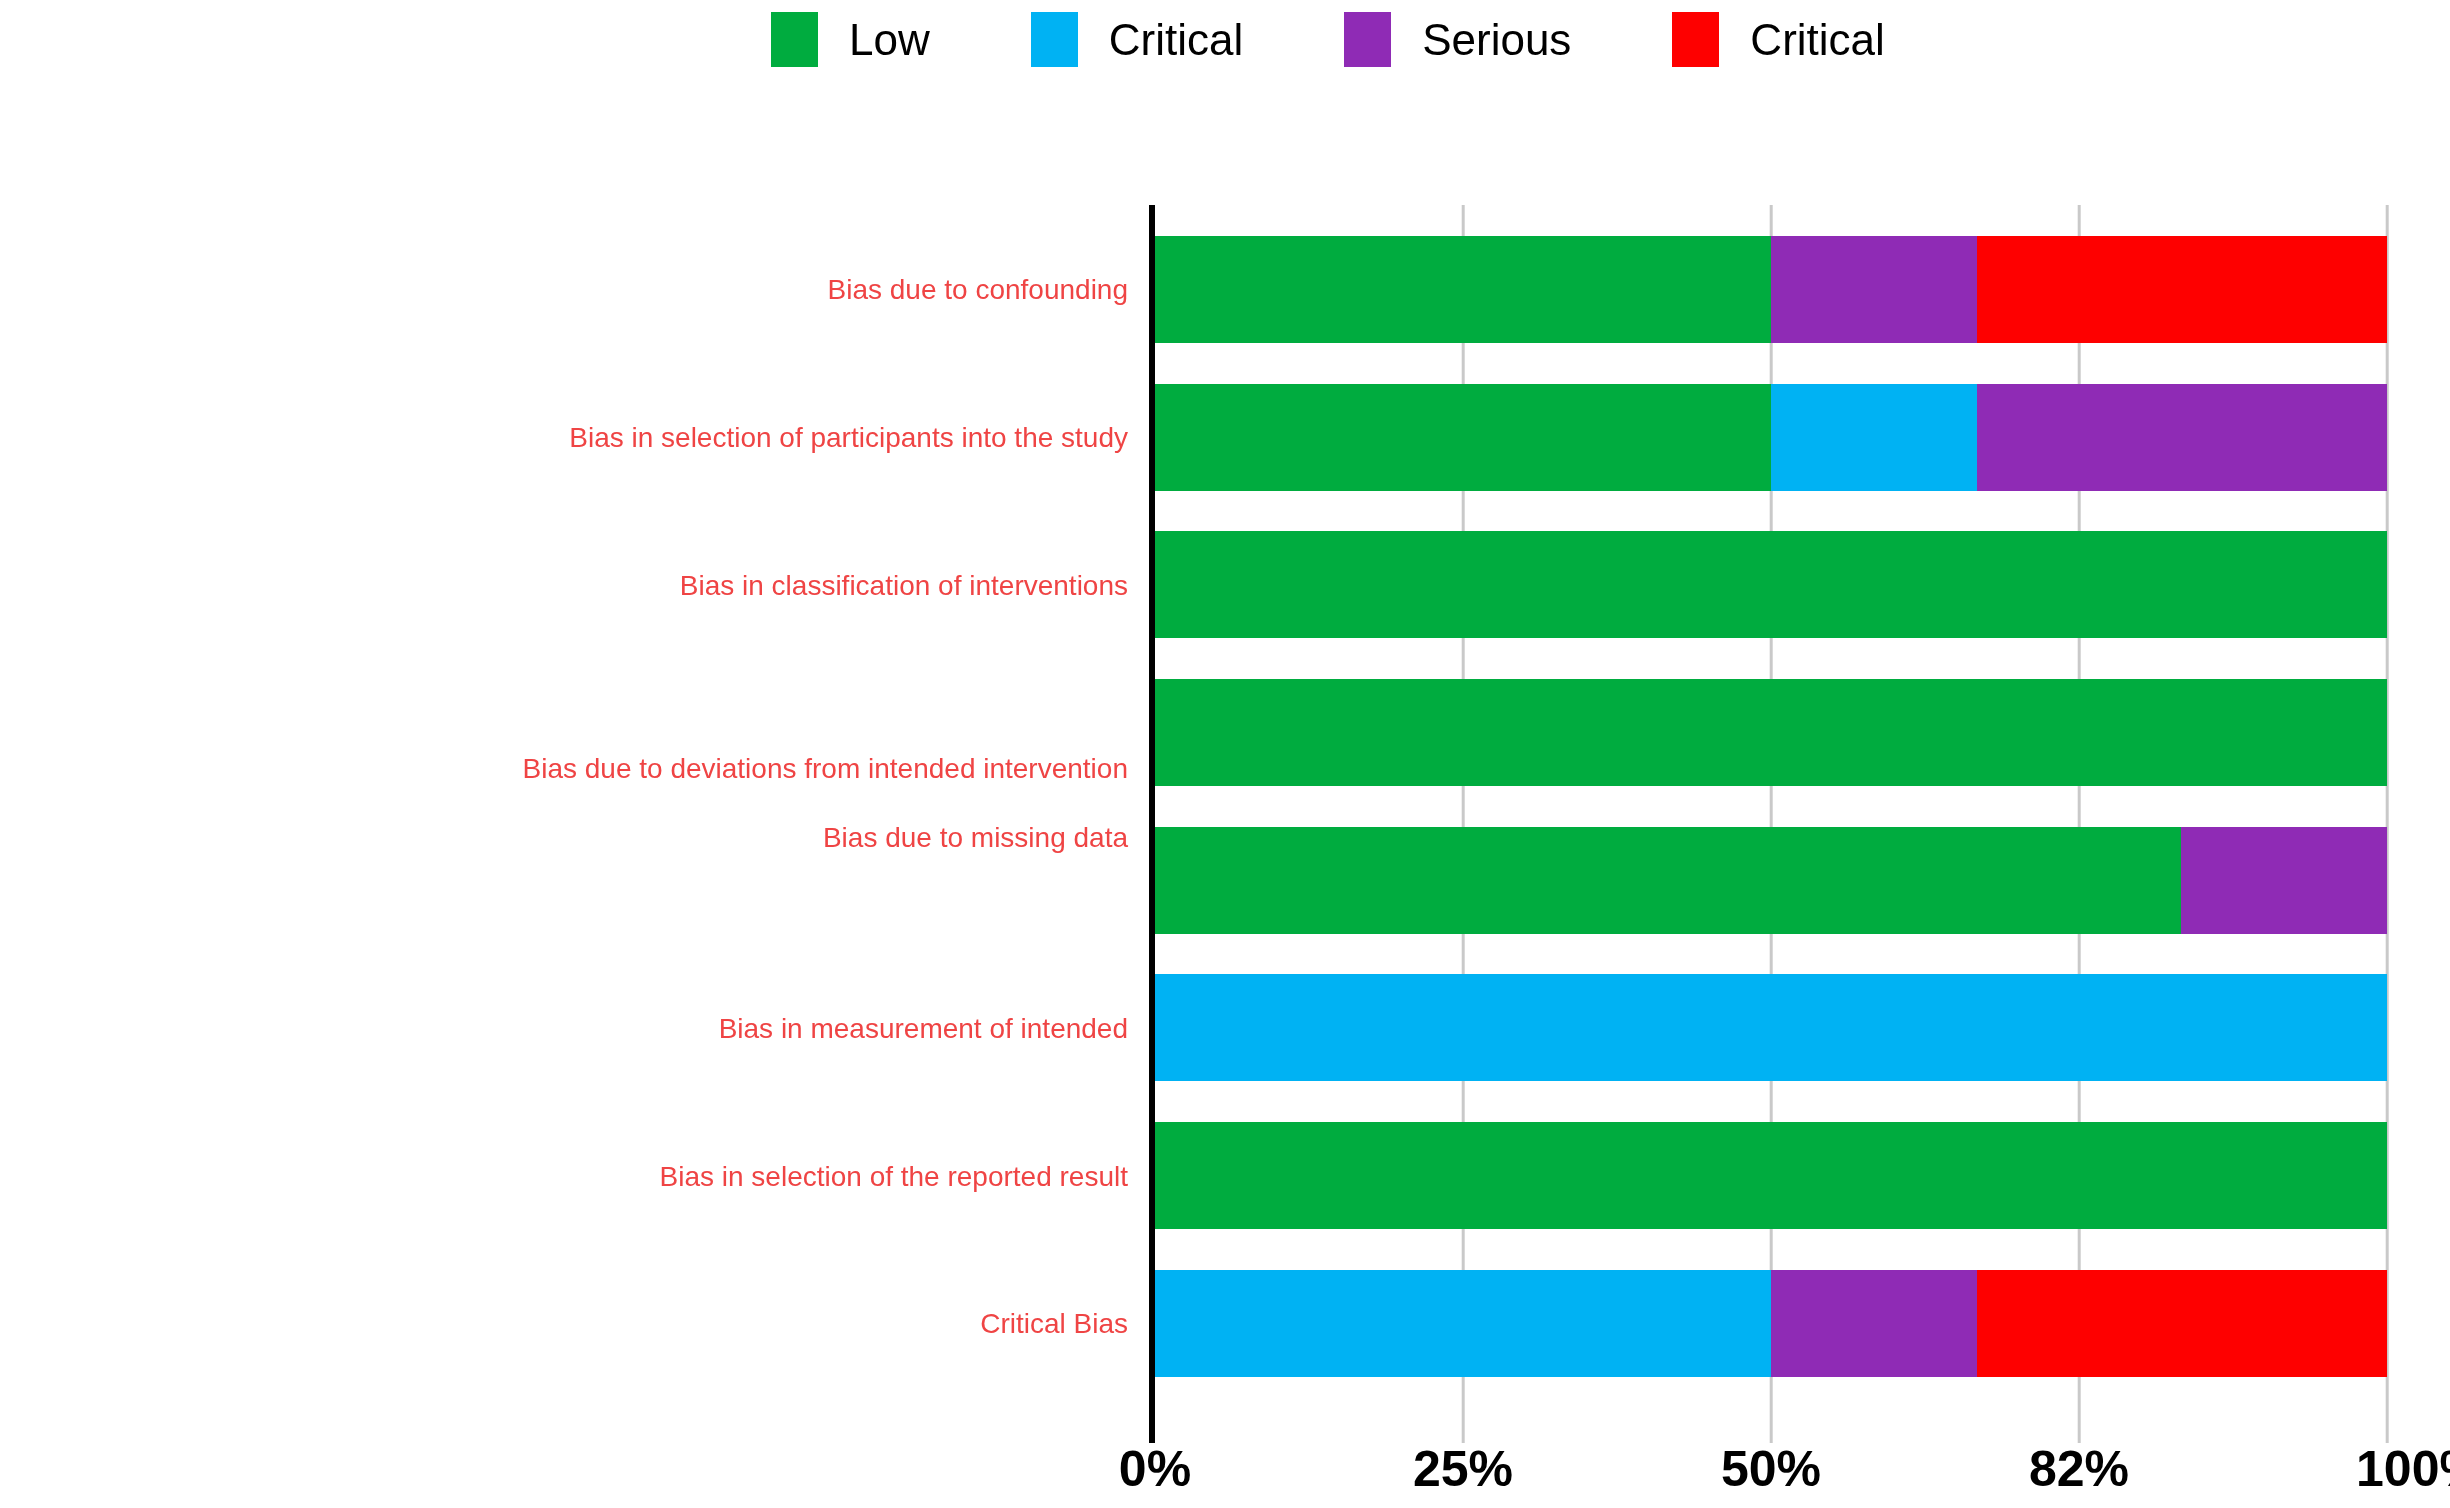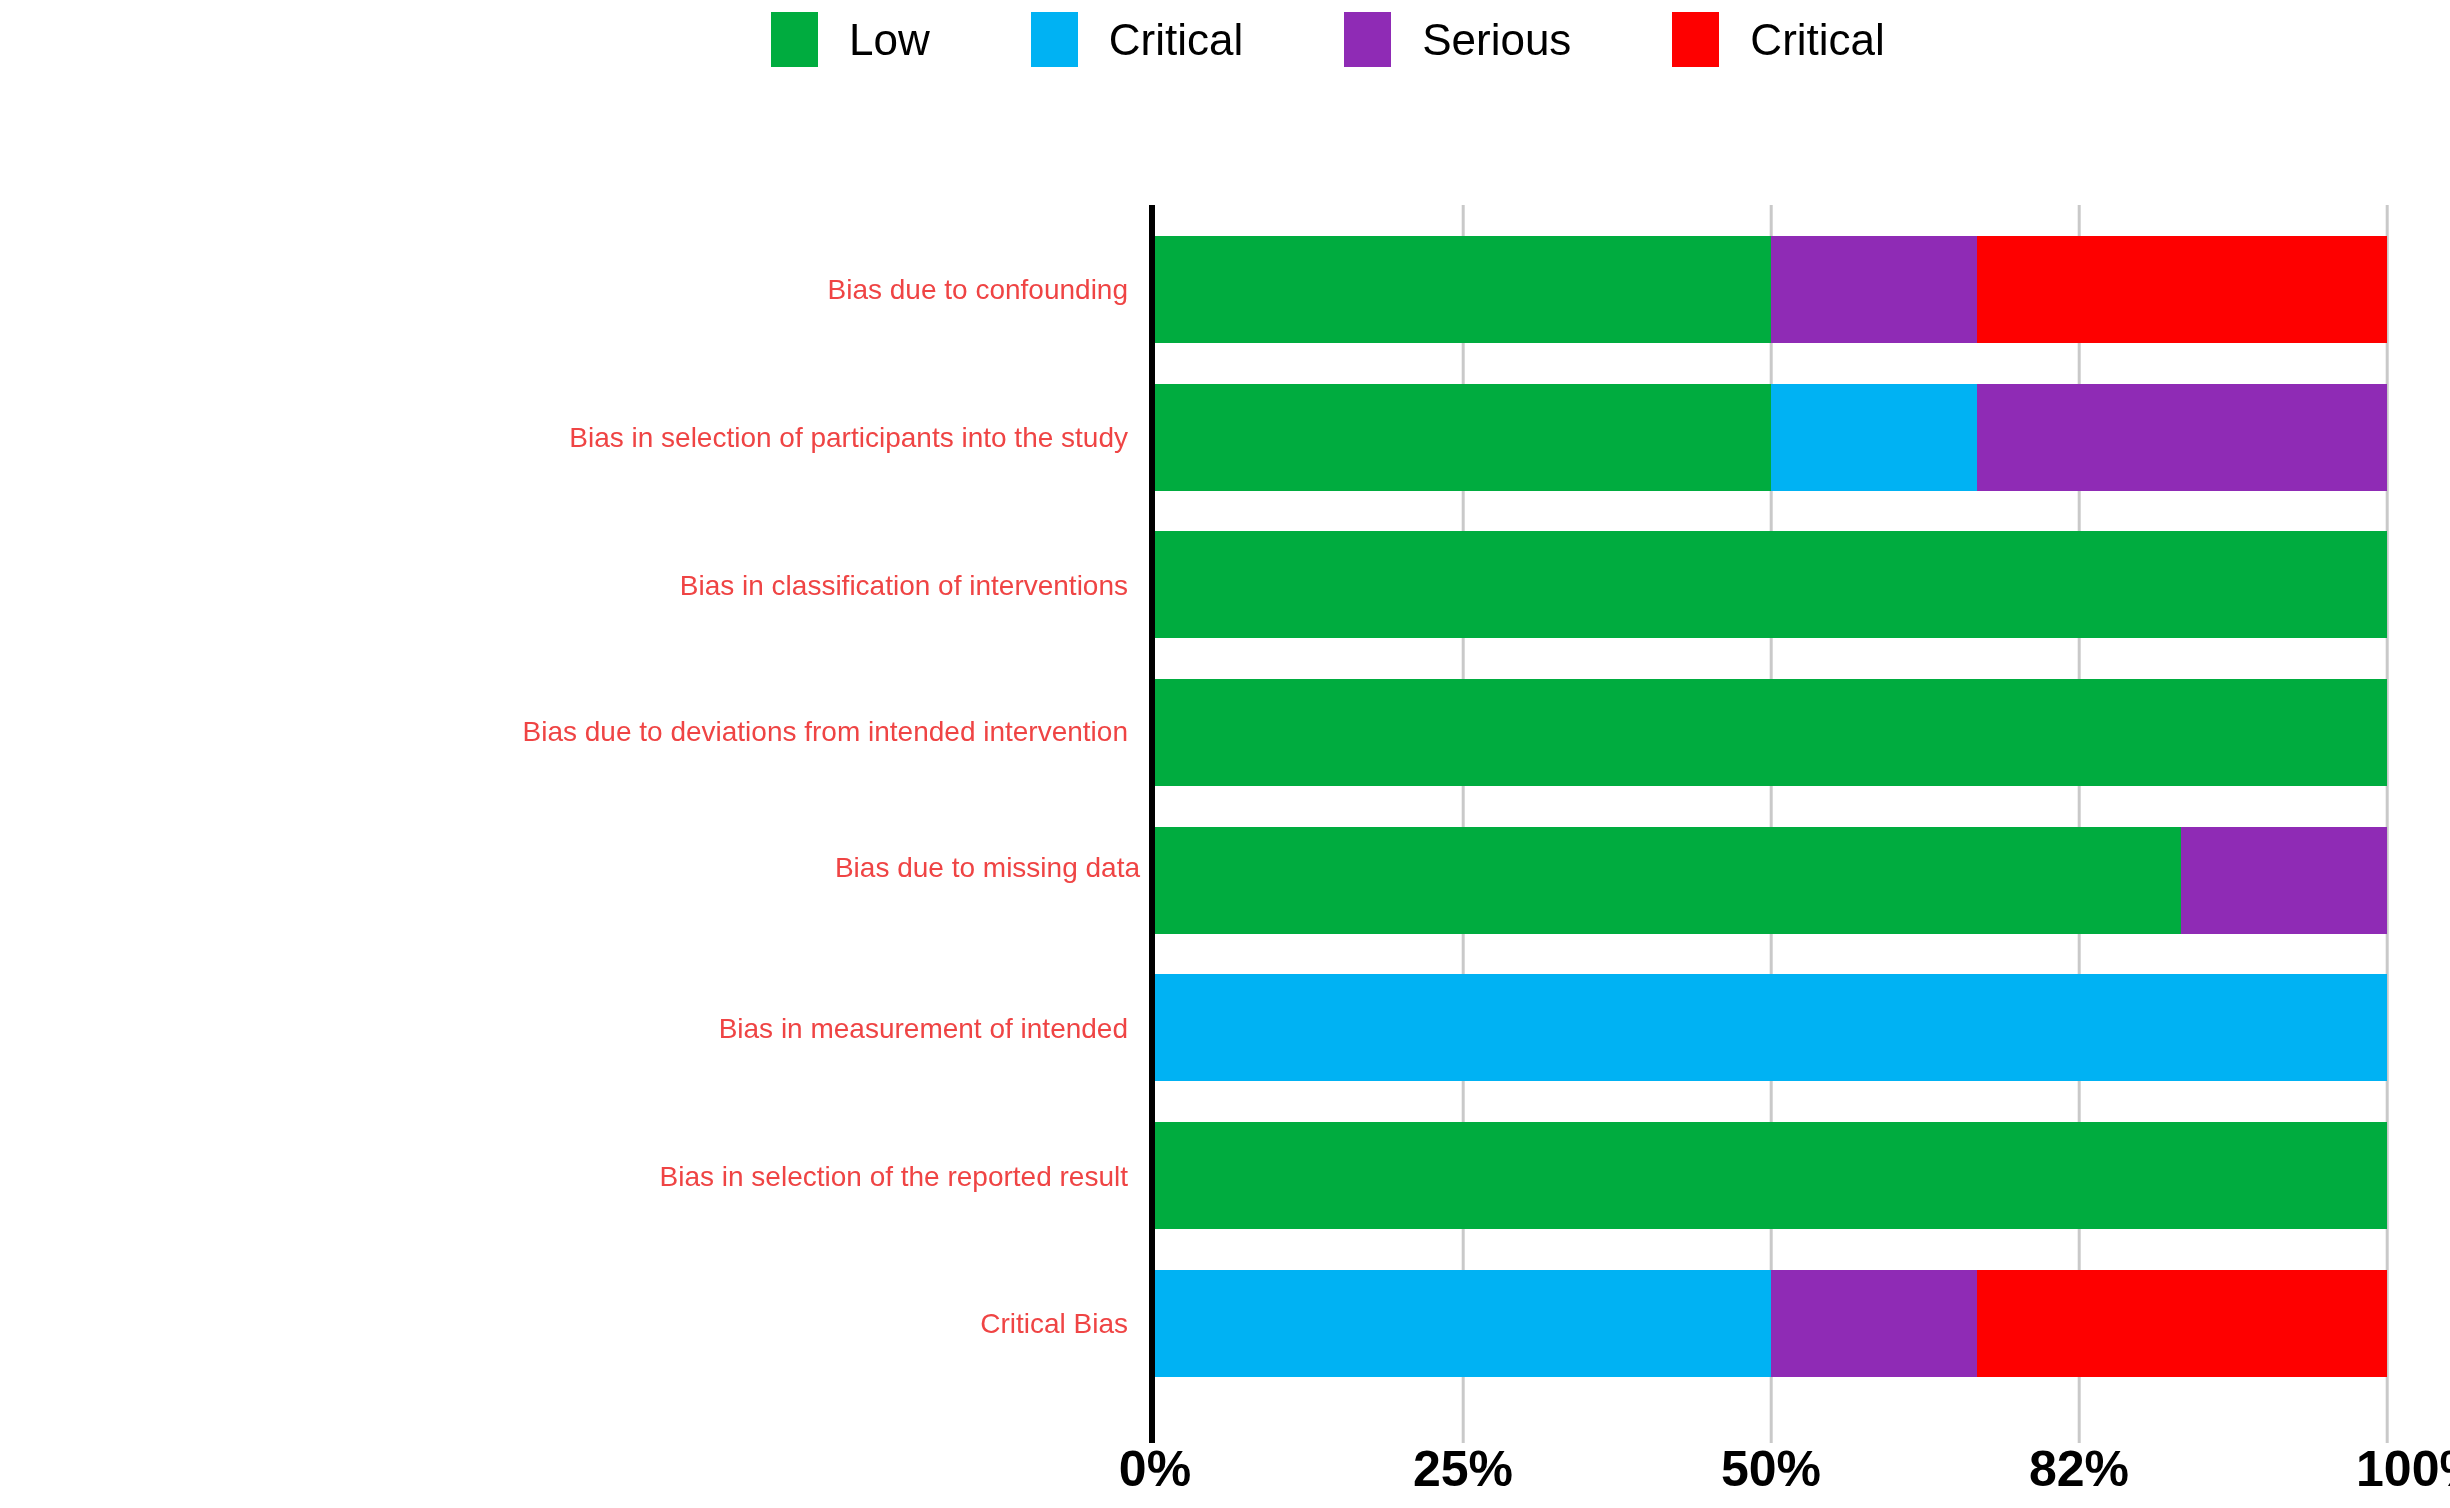--- a/index.html
+++ b/index.html
@@ -53,22 +53,22 @@
       </div>
       <div class="legend-item">
         <span class="swatch" style="background: rgb(254, 0, 0);"></span>
         <span class="legend-label">Critical</span>
       </div>
     </div>
   <div id="row-labels">
       <div class="row-label" style="top: 236px;">Bias due to confounding</div>
       <div class="row-label" style="top: 384px;">Bias in selection of participants into the study</div>
       <div class="row-label" style="top: 532px;">Bias in classification of interventions</div>
-      <div class="row-label" style="top: 678px;">Bias due to deviations from intended intervention</div>
-      <div class="row-label" style="top: 814px; padding-left: 12px;">Bias due to missing data</div>
+      <div class="row-label" style="top: 715px;">Bias due to deviations from intended intervention</div>
+      <div class="row-label" style="top: 784px;">Bias due to missing data</div>
       <div class="row-label" style="top: 975px;">Bias in measurement of intended</div>
       <div class="row-label" style="top: 1123px;">Bias in selection of the reported result</div>
       <div class="row-label" style="top: 1270px;">Critical Bias</div>
     </div>
   <div class="plot" id="plot">
       <div class="gridline" style="left: 308px; background: rgb(201, 201, 201);"></div>
       <div class="gridline" style="left: 616px; background: rgb(201, 201, 201);"></div>
       <div class="gridline" style="left: 924px; background: rgb(201, 201, 201);"></div>
       <div class="gridline" style="left: 1232px; background: rgb(201, 201, 201);"></div>
       <div class="axis-y" style="background: rgb(0, 0, 0);"></div>

